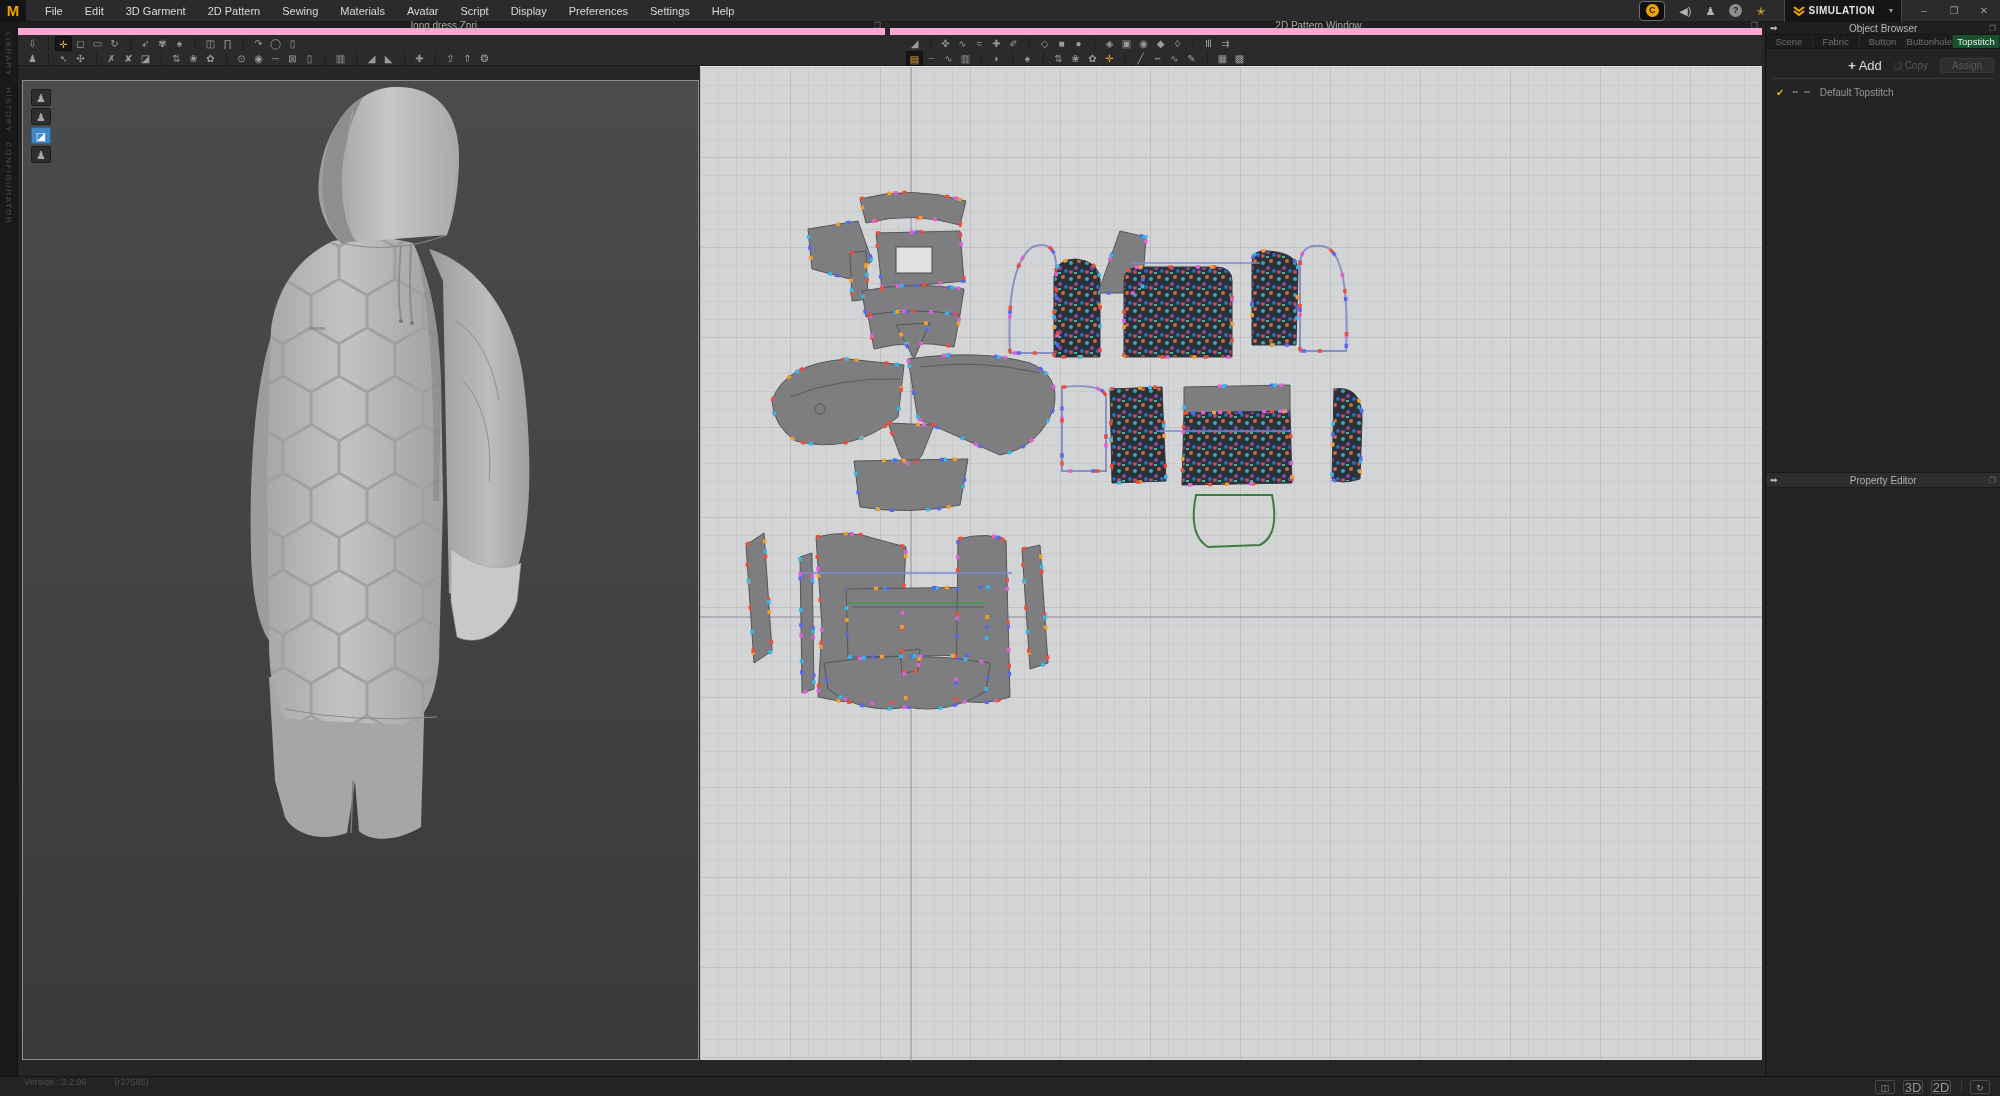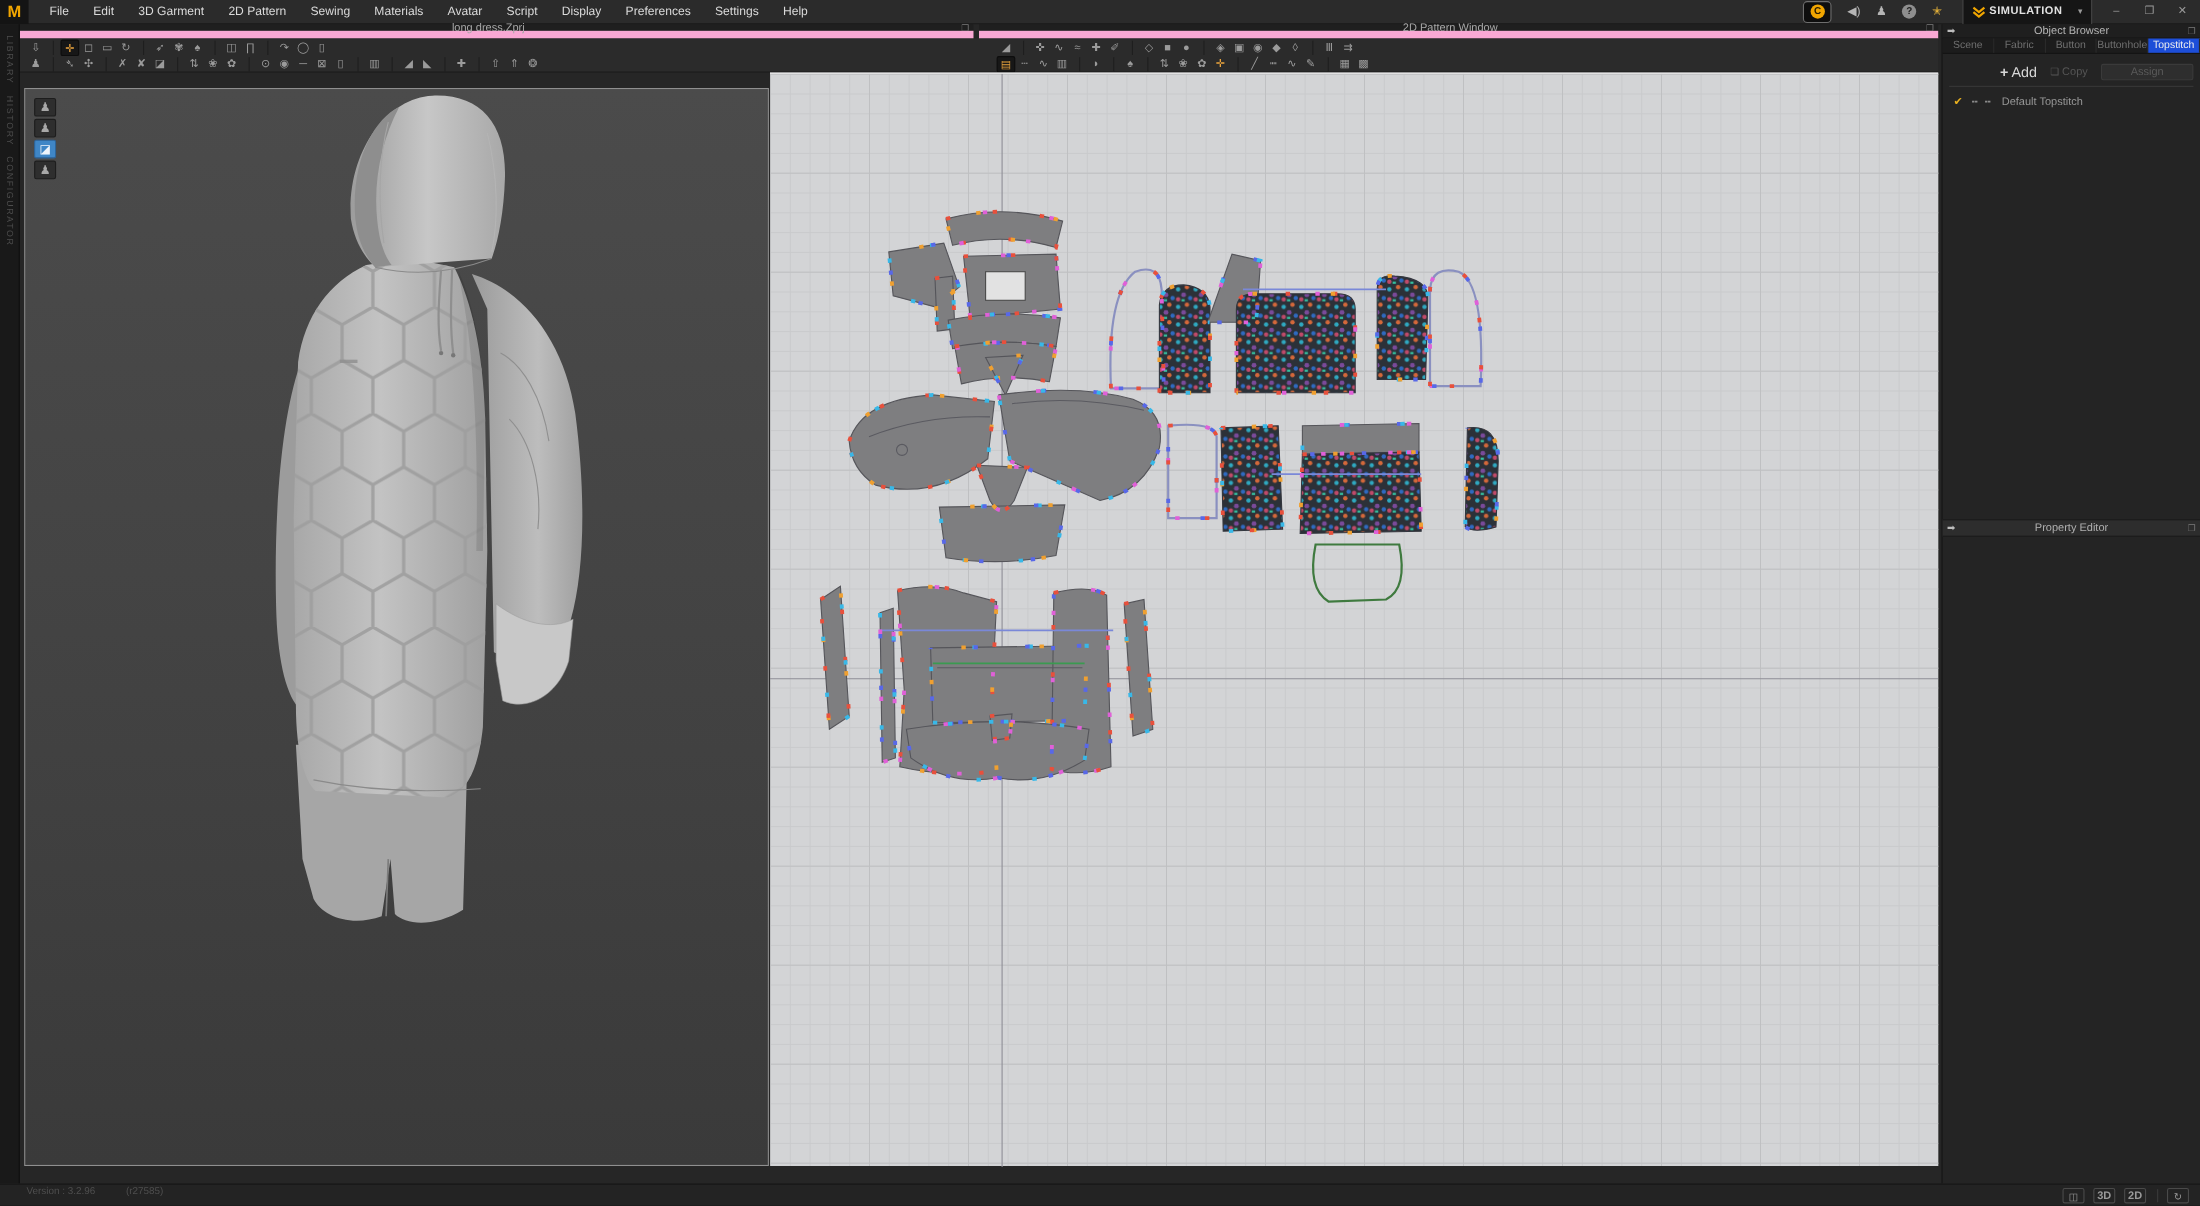--- a/index.html
+++ b/index.html
@@ -87,47 +87,47 @@
   
   .rpanel{position:absolute;left:1765px;top:22px;width:235px;height:1054px;background:#242424;
           border-left:1px solid #151515;box-sizing:border-box;}
   .rp-title{position:absolute;left:0;top:0;width:100%;height:13px;background:#1f1f1f;
             border-bottom:1px solid #161616;display:flex;align-items:center;box-sizing:border-box;}
   .rp-title .tb-text{flex:1;text-align:center;font-size:10px;color:#b5b5b5;}
   .rp-tabs{position:absolute;left:0;top:13px;width:100%;height:14px;background:#1c1c1c;
            display:flex;border-bottom:1px solid #141414;box-sizing:border-box;}
   .rp-tab{flex:1;font-size:9.5px;color:#6f6f6f;text-align:center;line-height:14px;
           border-right:1px solid #2a2a2a;cursor:default;}
-  .rp-tab.active{color:#ededed;background:#1d4ed8;}
+  .rp-tab.active{color:#ededed;background:#14532d;}
   .rp-actions{position:absolute;right:6px;top:34px;display:flex;align-items:center;gap:12px;height:18px;}
   .rp-add{font-size:13px;color:#d8d8d8;}
   .rp-add .plus{color:#d8d8d8;font-weight:bold;}
   .rp-copy{font-size:10px;color:#565656;text-align:center;}
   .rp-copy .cpico{font-size:9px;}
   .rp-assign{font-size:10px;color:#5a5a5a;background:#2e2e2e;border:1px solid #3a3a3a;
-             border-radius:2px;padding:1px 26px;}
+             border-radius:2px;padding:1px 11px;}
   .rp-divider{position:absolute;left:6px;right:6px;top:56px;border-top:1px solid #383838;}
   .rp-item{position:absolute;left:10px;top:62px;height:16px;display:flex;align-items:center;gap:8px;}
   .chk{color:#e8b020;font-size:10px;}
   .dash-preview{color:#8a8a8a;font-size:9px;letter-spacing:2px;}
   .rp-item-label{color:#979797;font-size:10px;}
   .pe-title{position:absolute;left:0;top:450px;width:100%;height:16px;background:#2d2d2d;
             border-top:1px solid #1a1a1a;border-bottom:1px solid #1a1a1a;
             display:flex;align-items:center;box-sizing:border-box;}
   .pe-title .tb-text{flex:1;text-align:center;font-size:10px;color:#b0b0b0;}
 
   
   .statusbar{position:absolute;left:0;top:1076px;width:2000px;height:20px;background:#232323;
              border-top:1px solid #161616;display:flex;box-sizing:border-box;}
   .version{font-size:9px;color:#4e4e4e;margin-left:24px;}
   .revision{font-size:9px;color:#4e4e4e;margin-left:28px;}
   .sb-right{margin-left:auto;display:flex;align-items:center;gap:8px;margin-right:10px;}
   .sb-right .tb-ic{width:20px;height:14px;line-height:14px;border:1px solid #4a4a4a;
                    box-sizing:border-box;border-radius:2px;color:#9a9a9a;font-size:9px;}
-  .sb-right .tb-ic.box{font-size:10px;font-weight:bold;letter-spacing:0;}
+  .sb-right .tb-ic.box{font-size:13px;font-weight:normal;letter-spacing:0;}
   .sb-right .tb-sep{border-right:1px solid #3a3a3a;height:12px;width:2px;margin:0;}
 </style>
 </head>
 <body>
 
 <div id="app">
 
   <div class="menubar">
     <div class="logo">M</div>
     <div class="menu-items">

